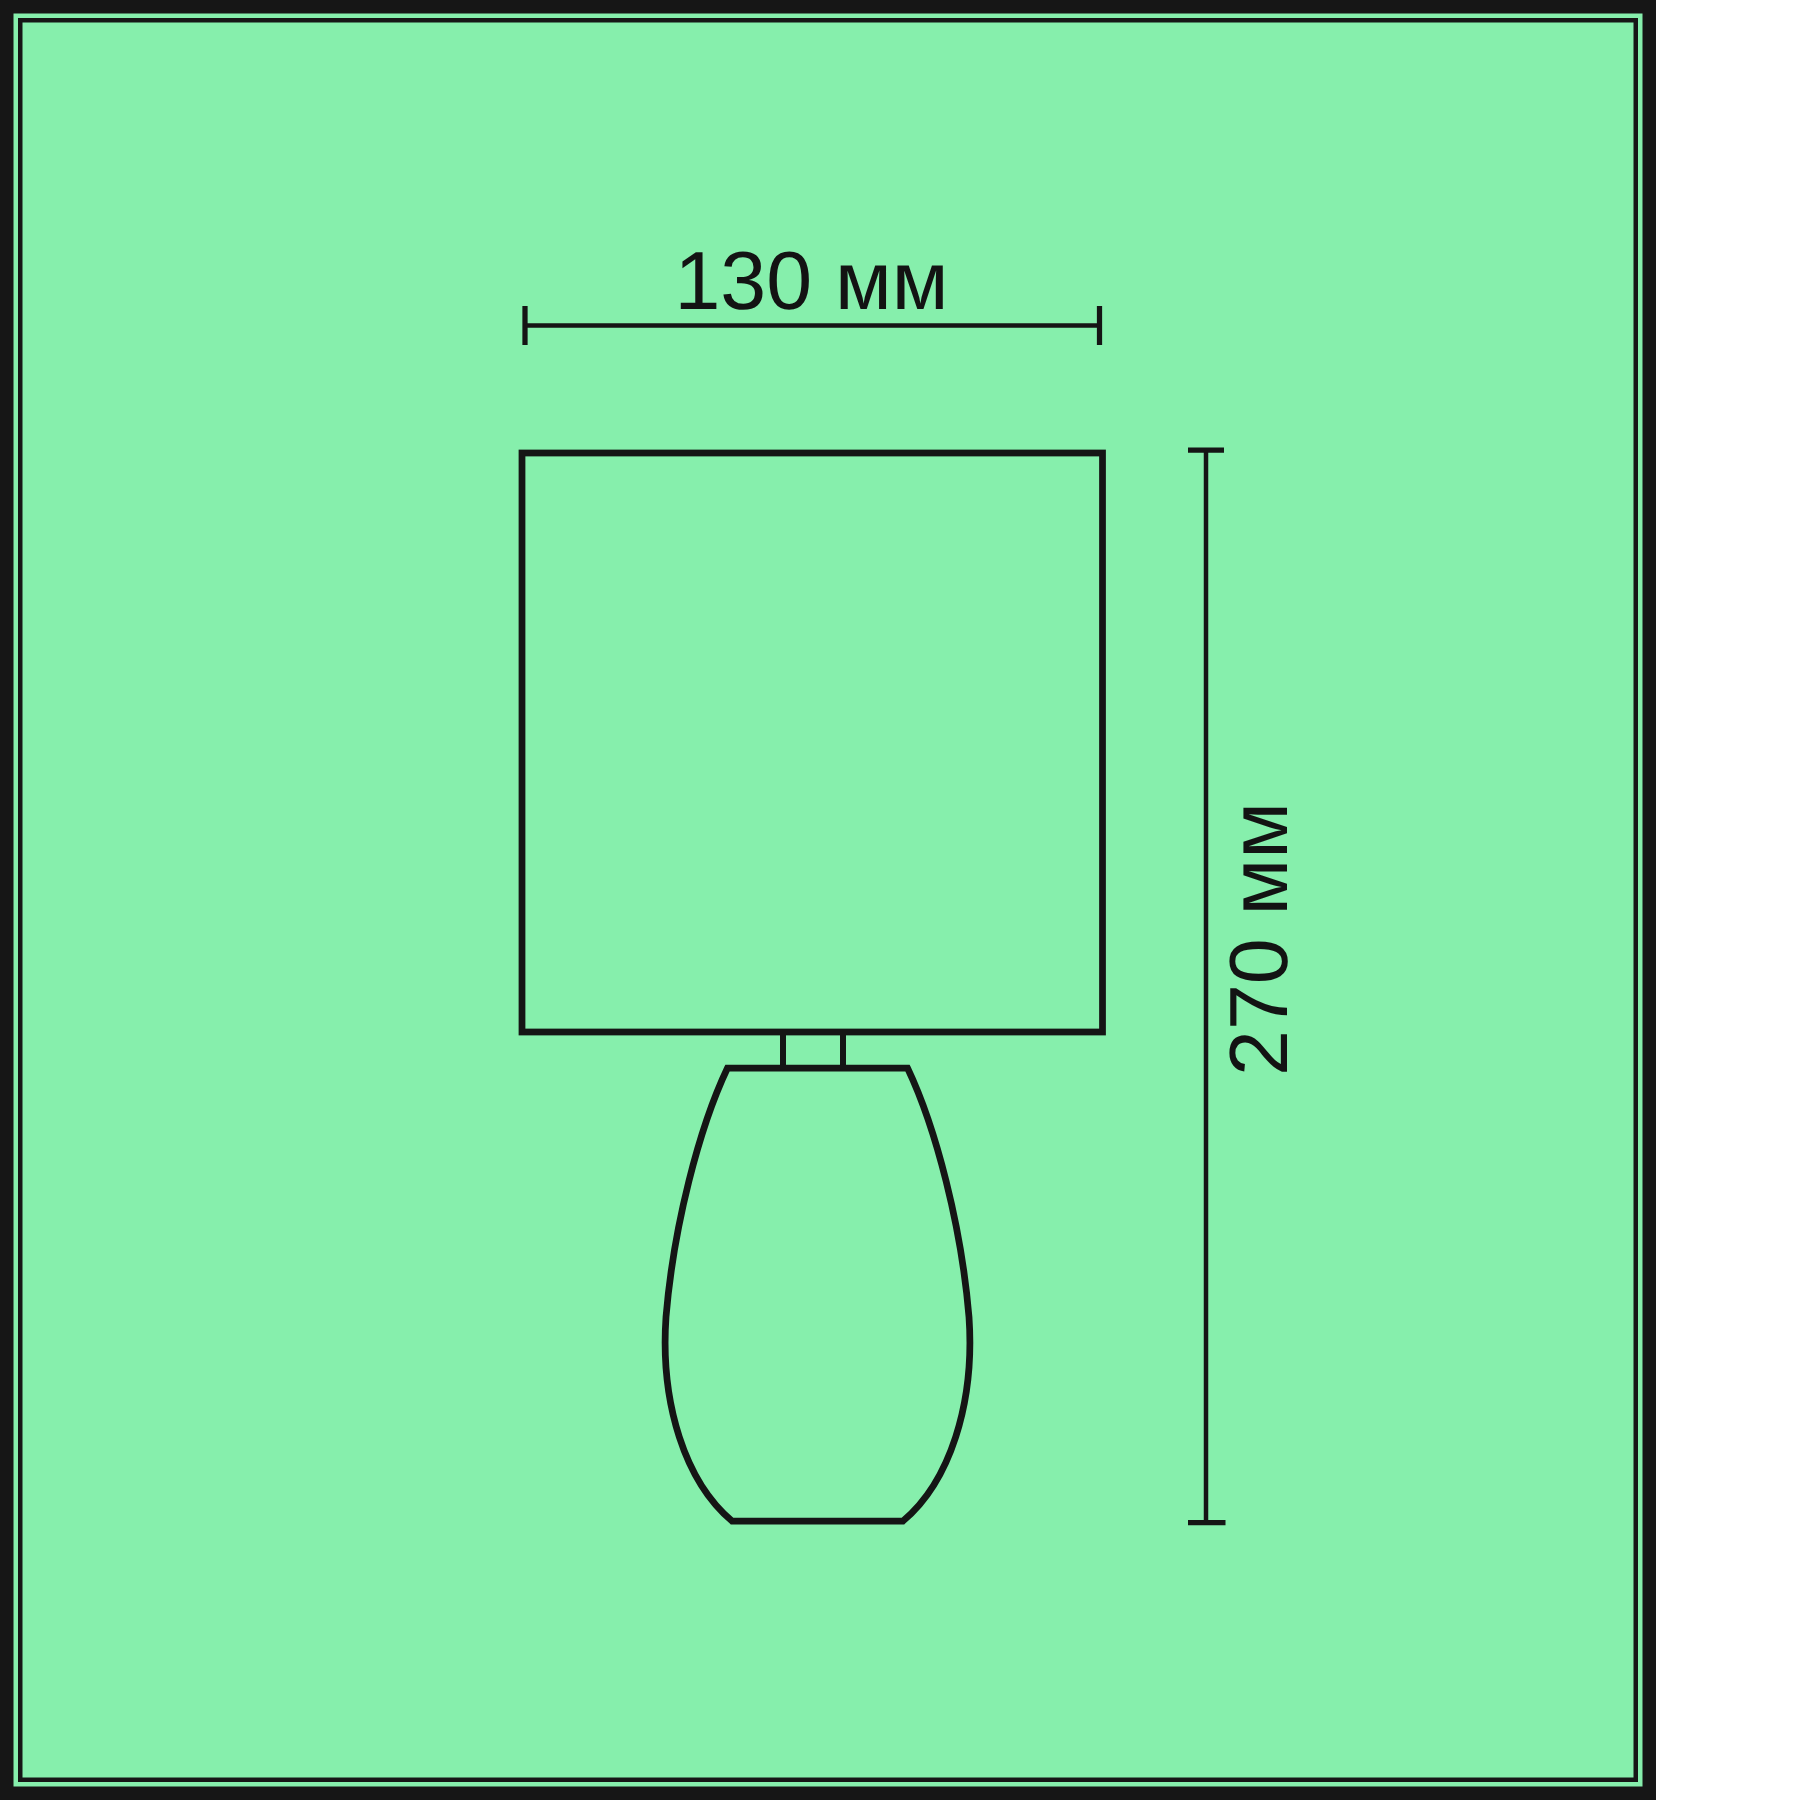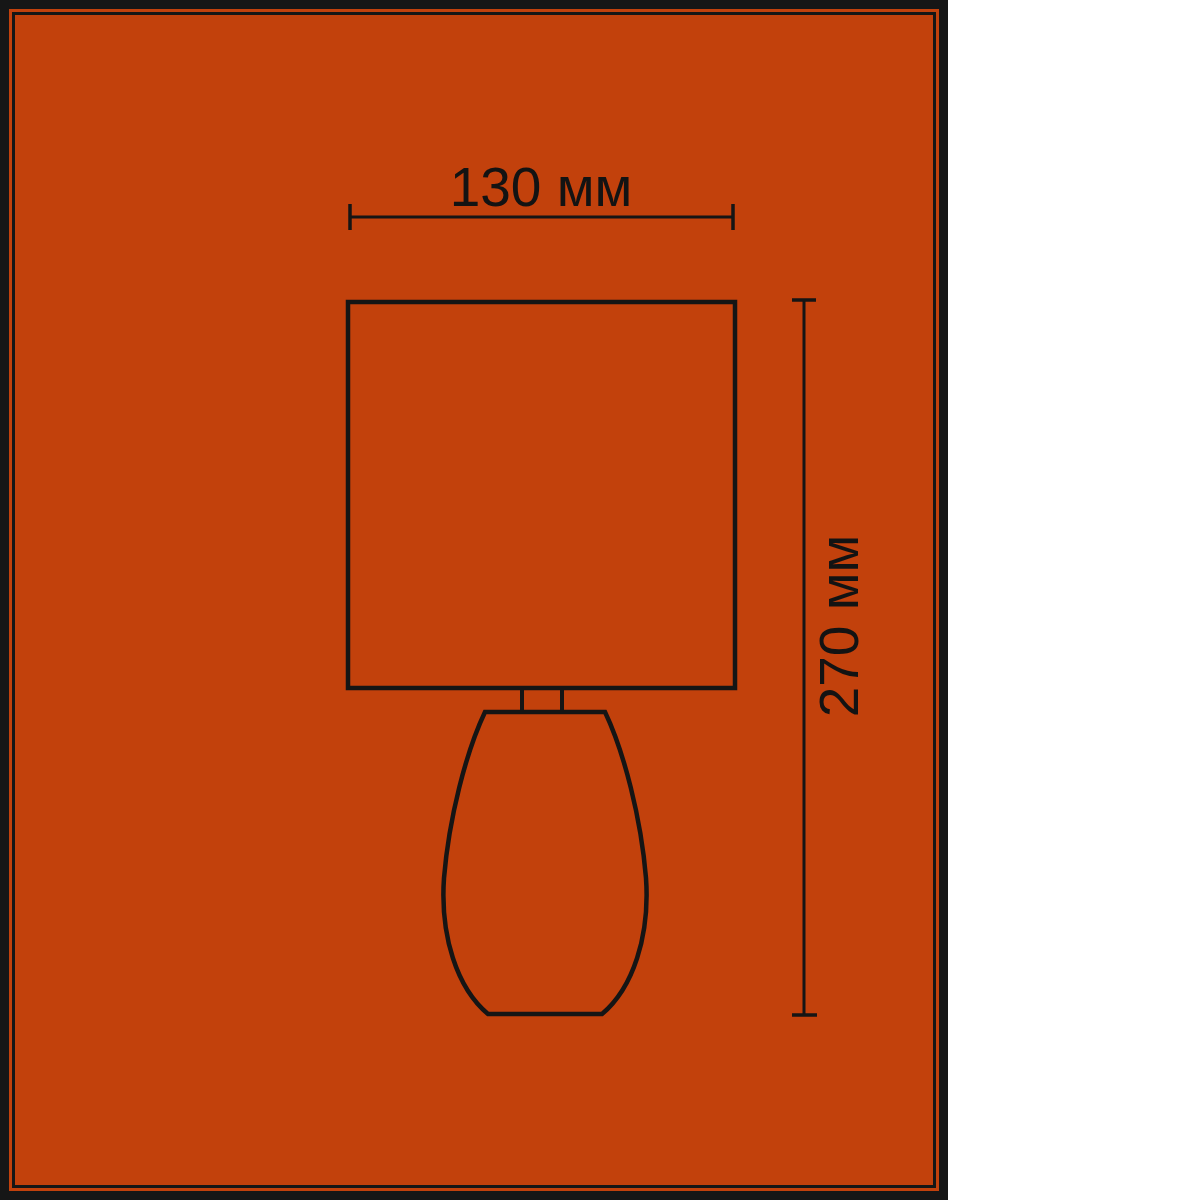--- a/index.html
+++ b/index.html
@@ -6,23 +6,23 @@
     margin: 0;
     padding: 0;
     width: 1200px;
     height: 1200px;
     background: #ffffff;
     font-family: "Liberation Sans", sans-serif;
     overflow: hidden;
   }
   .canvas {
     position: relative;
-    width: 948px;
+    width: 1104px;
     height: 1200px;
-    background: #c2410c;
+    background: #86efac;
   }
   .frame-outer {
     position: absolute;
     inset: 0;
     border: 9px solid #161616;
     box-sizing: border-box;
     pointer-events: none;
   }
   .frame-inner {
     position: absolute;

